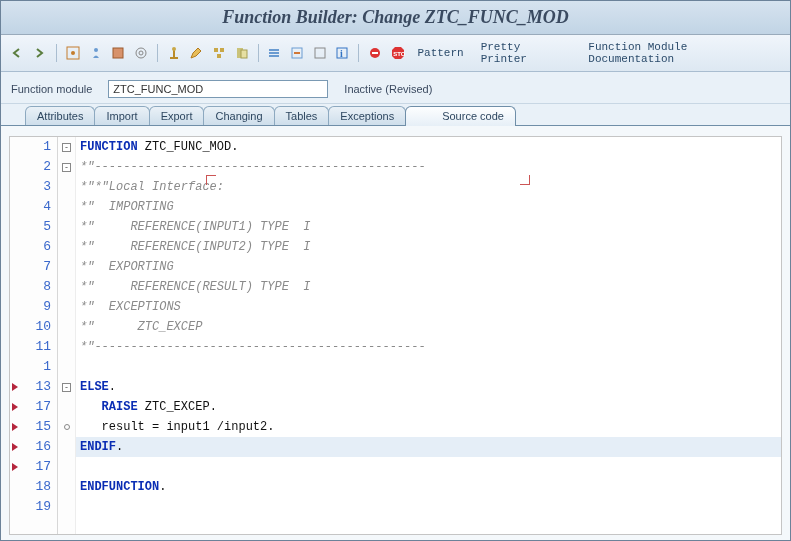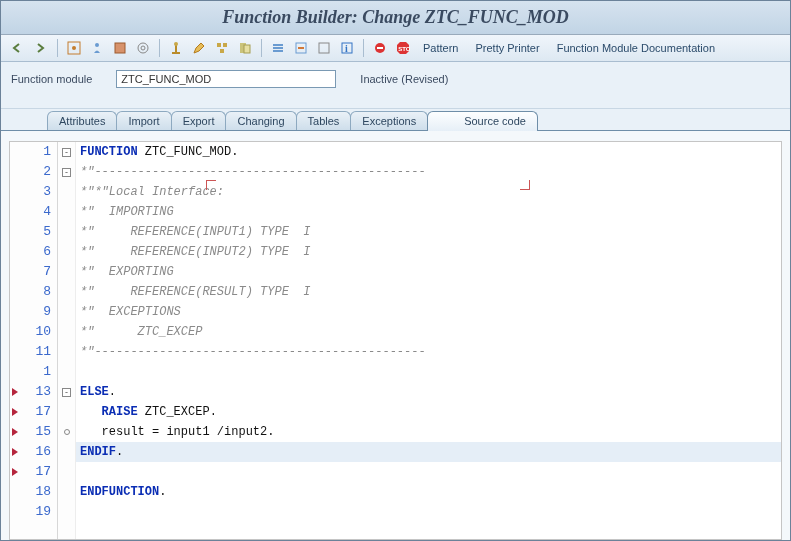--- a/index.html
+++ b/index.html
@@ -42,27 +42,28 @@
   }
   .tb-sep {
     width: 1px; height: 18px;
     background: #a9bdd0;
     margin: 0 2px;
   }
   .tb-text {
     padding: 2px 6px;
     color: #2b4b6b;
     cursor: pointer;
+    font-family: Liberation Mono, monospace;
   }
   .fm-row {
     background: #e9f1f8;
-    padding: 8px 10px 20px 10px;
+    padding: 8px 10px 5px 10px;
     display: flex;
     align-items: center;
-    gap: 24px;
+    gap: 16px;
     border-bottom: 1px solid #c8d7e4;
   }
   .fm-label { color: #3b4a60; }
   .fm-input {
     background: #fff;
     border: 1px solid #7a99b3;
     padding: 2px 4px;
     width: 220px;
     font-size: 11px;
     color: #333;
@@ -82,21 +83,21 @@
     border: 1px solid #8da9c0;
     border-bottom: none;
     border-radius: 6px 6px 0 0;
     background: linear-gradient(#eaf1f7, #cedeeb);
     color: #2e4760;
     cursor: pointer;
     margin-right: -1px;
     font-size: 11px;
     position: relative;
   }
-  .tab:first-child { margin-left: 38px; }
+  .tab:first-child { margin-left: 16px; }
   .tab.active {
     background: linear-gradient(#fdfeff, #e6eff7);
     border-color: #6f8ea8;
     z-index: 2;
     padding-bottom: 4px;
     margin-bottom: -1px;
     padding-left: 36px;
   }
   .editor-wrap {
     background: #f4f8fb;

